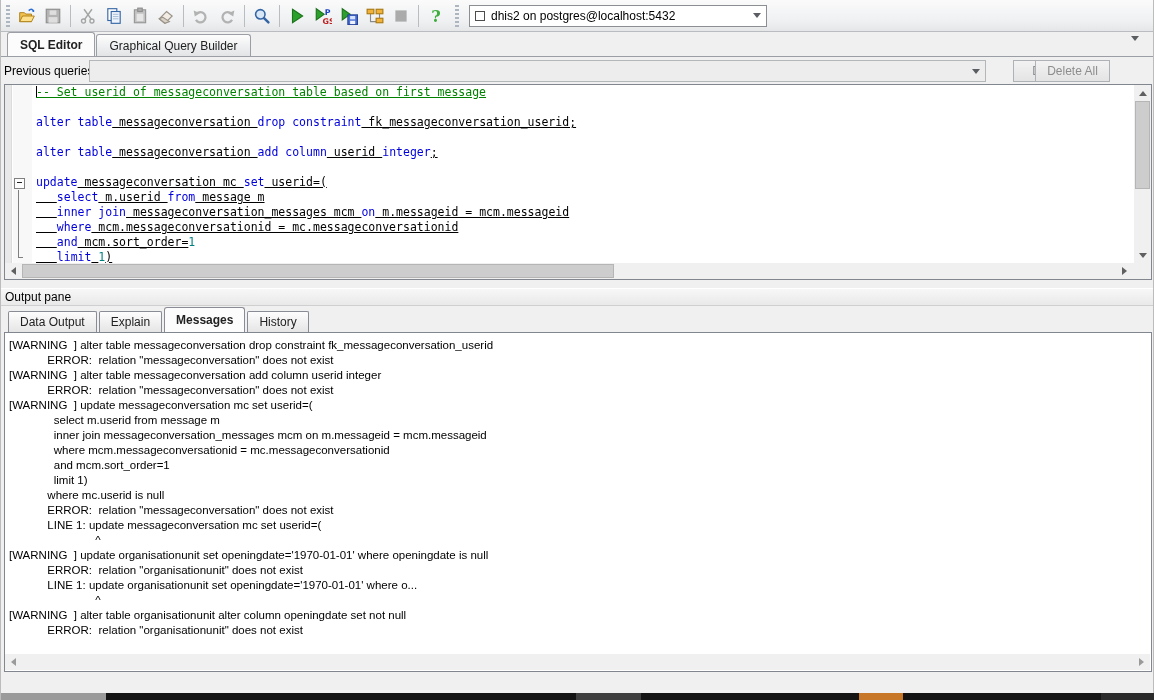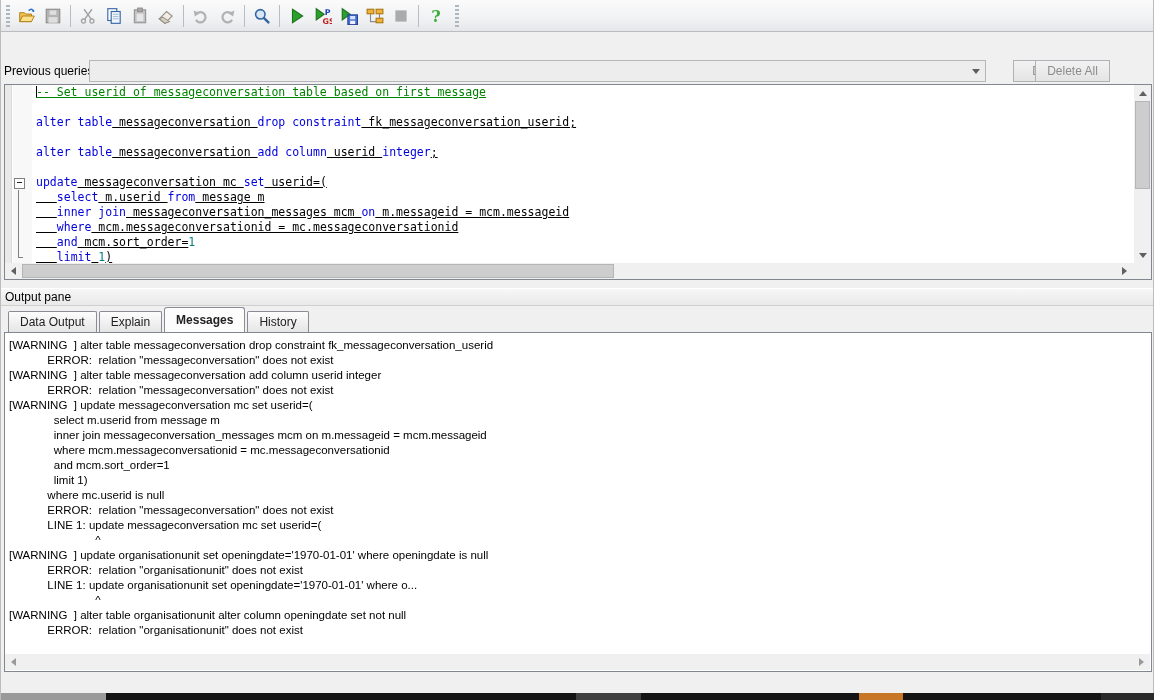--- a/index.html
+++ b/index.html
@@ -208,22 +208,38 @@
     <div class="tsep"></div>
 
     <div class="tbtn">
       <svg width="18" height="18" viewBox="0 0 16 16">
         <text x="8" y="13" font-size="14.5" font-weight="bold" fill="#3fae3f" text-anchor="middle" font-family="DejaVu Serif, serif">?</text>
       </svg>
     </div>
 
     <div class="gripper" style="margin-left:6px;"></div>
 
-  </div>
-
+    <div class="combo" id="conn-combo">
+      <span class="cbx"></span>
+      <span>dhis2 on postgres@localhost:5432</span>
+      <span class="arrowbox">
+          <span class="dtri"></span>
+        </span>
+    </div>
+  </div>
+
+  <div id="tabrow">
+    <div class="atab active">
+        <span>SQL Editor</span>
+      </div>
+    <div class="atab">
+        <span>Graphical Query Builder</span>
+      </div>
+    <div id="tab-overflow"><span class="dtri"></span></div>
+  </div>
 
   <div id="prevrow">
     <span id="prev-label">Previous queries</span>
     <div class="combo" id="prev-combo">
       <span></span>
       <span class="arrowbox">
           <span class="dtri"></span>
         </span>
     </div>
     <div class="btn" id="btn-delete">

